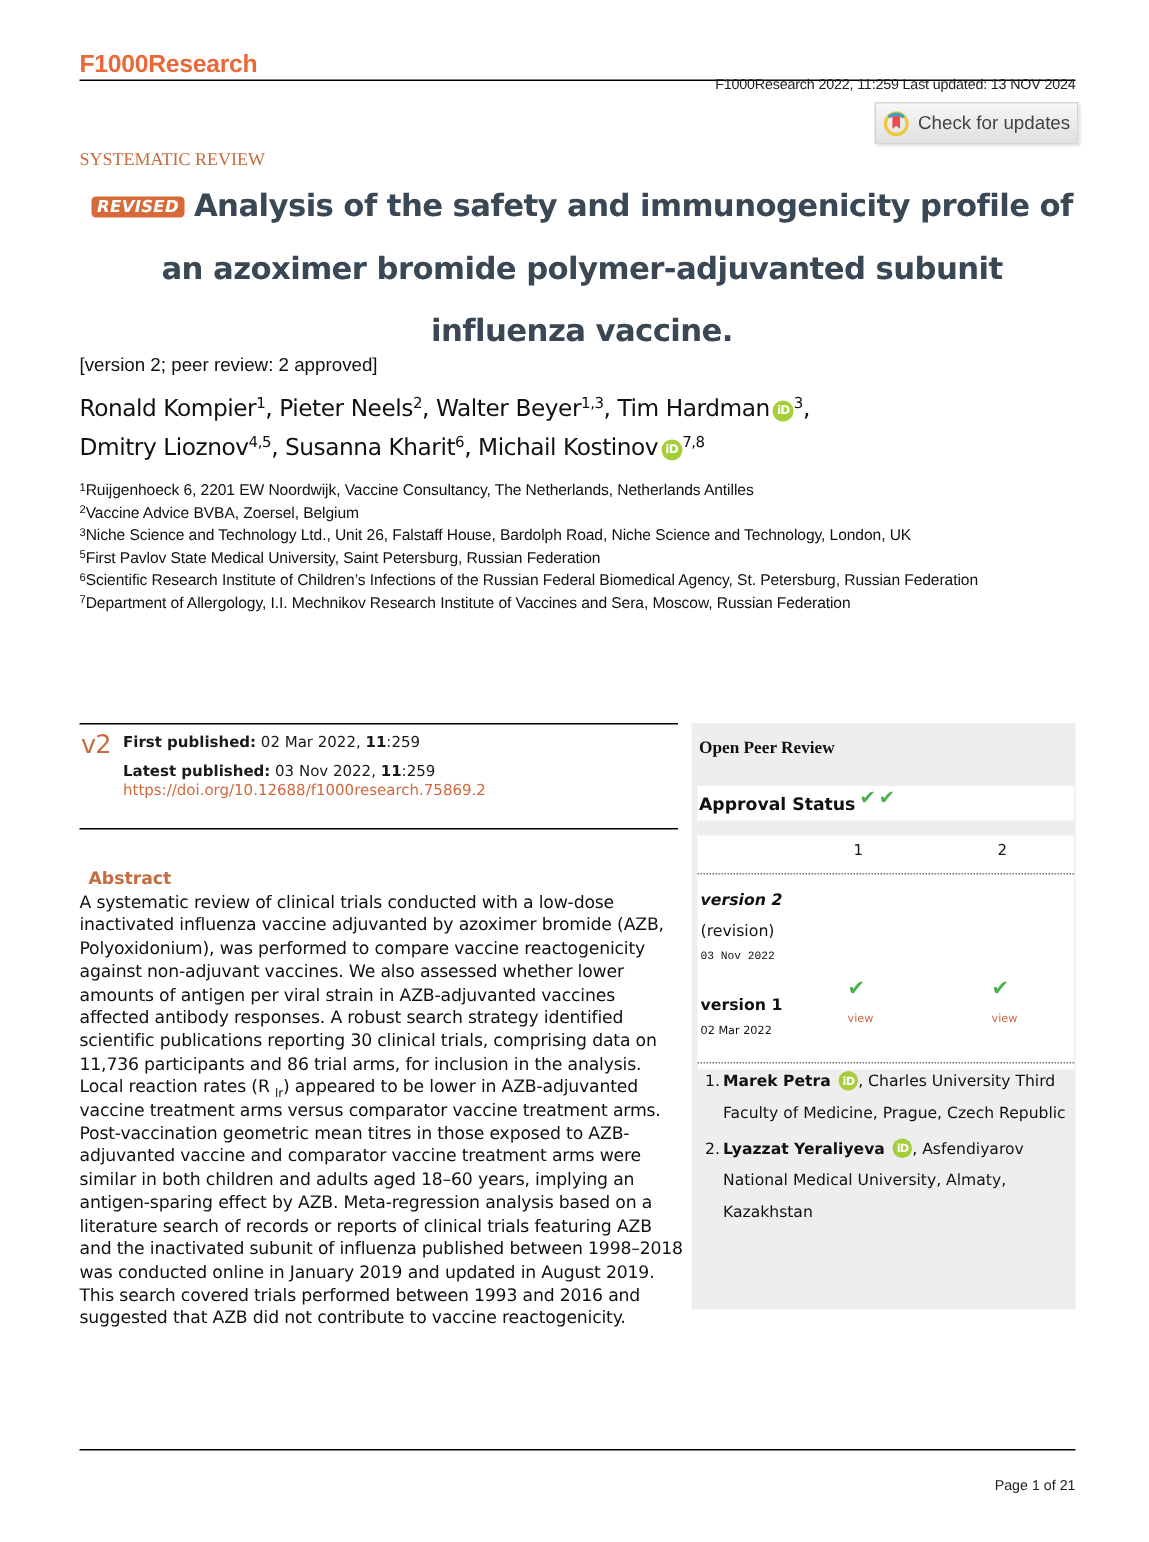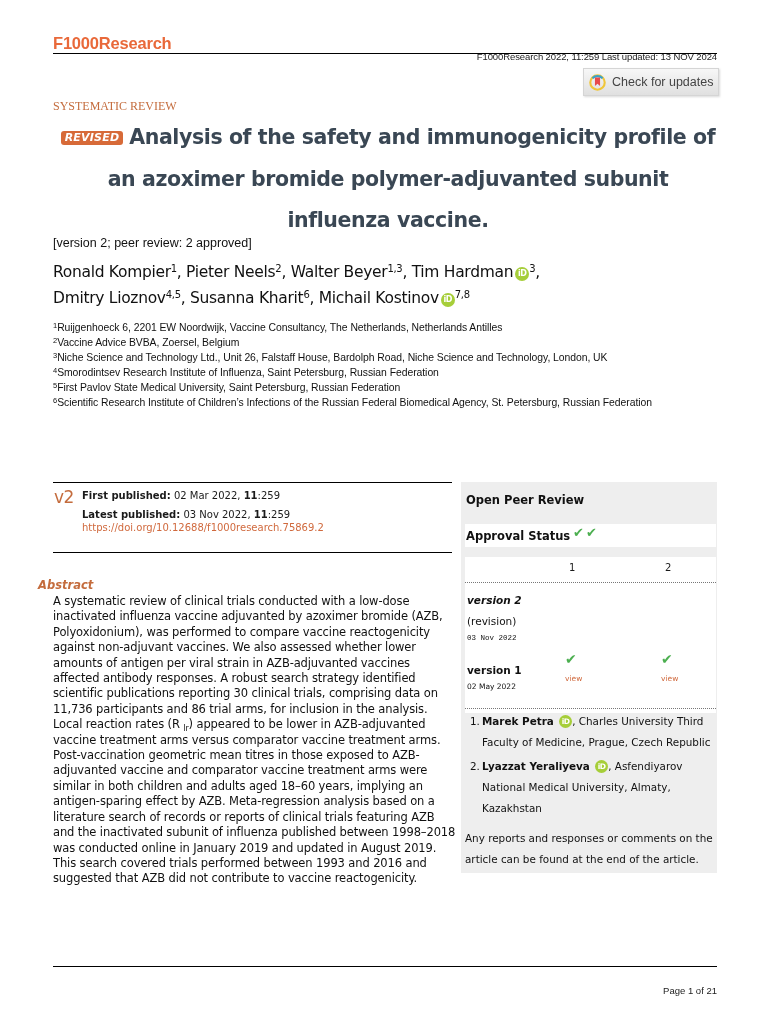--- a/index.html
+++ b/index.html
@@ -29,26 +29,26 @@
   .affils { position: absolute; left: 53px; top: 320px; width: 670px; font-family: "Liberation Sans", sans-serif; font-size: 10.4px; line-height: 15px; color: #111; letter-spacing: -0.05px; }
   .affils sup { font-size: 7.5px; vertical-align: 3px; line-height: 0; }
 
   .pubbox { position: absolute; left: 53px; top: 482px; width: 399px; height: 71px; border-top: 1.5px solid #000; border-bottom: 1.5px solid #000; }
   .v2 { position: absolute; left: 1px; top: 4px; font-size: 17px; font-weight: normal; color: #c46c3d; letter-spacing: -0.5px; }
   .pub-lines { position: absolute; left: 29px; top: 6px; font-size: 10px; line-height: 13.5px; }
   .pub-lines b { font-weight: bold; }
   .pub-lines .doi { color: #d0693d; display: block; }
   .pub-lines .gap { height: 5px; }
 
-  .abs-head { position: absolute; left: 38px; top: 578px; font-size: 11.5px; font-weight: bold; color: #c46c3d; font-style: italic; }
+  .abs-head { position: absolute; left: 59px; top: 578px; font-size: 11.5px; font-weight: bold; color: #c46c3d; }
   .abs-body { position: absolute; left: 53px; top: 594px; width: 405px; font-size: 11.5px; line-height: 15.4px; color: #111; letter-spacing: -0.12px; }
   .abs-body sub { font-size: 8px; vertical-align: -3px; line-height: 0; }
 
   .opr { position: absolute; left: 461px; top: 482px; width: 256px; height: 391px; background: #eeeeee; }
-  .opr-title { position: absolute; left: 5px; top: 11px; font-size: 11.5px; font-weight: bold; color: #111; }
+  .opr-title { position: absolute; left: 5px; top: 11px; font-size: 11.5px; font-weight: bold; color: #111; font-family: Liberation Serif, serif; }
   .approval { position: absolute; left: 4px; top: 42px; width: 251px; height: 23px; background: #fff; }
   .approval-label { position: absolute; left: 1px; top: 5px; font-size: 11.5px; font-weight: bold; color: #111; }
   .check { color: #4caf50; font-weight: bold; }
   .approval-checks { position: absolute; left: 108px; top: 1px; font-size: 13px; letter-spacing: 2px; }
   .rtable { position: absolute; left: 4px; top: 75px; width: 251px; height: 156px; background: #fff; }
   .rcol1 { position: absolute; left: 104px; top: 5px; font-size: 10px; }
   .rcol2 { position: absolute; left: 200px; top: 5px; font-size: 10px; }
   .dot-line { position: absolute; left: 0; width: 251px; border-top: 1px dotted #777; }
   .ver { position: absolute; left: 2px; font-size: 10.5px; font-weight: bold; color: #111; }
   .ver-note { position: absolute; left: 2px; font-size: 10.5px; color: #111; }
@@ -86,23 +86,23 @@
 
 <h1 class="title"><span class="revised-badge">REVISED</span><span>Analysis of the safety and immunogenicity profile of an azoximer bromide polymer-adjuvanted subunit influenza vaccine.</span></h1>
 <div class="peer-status">[version 2; peer review: 2 approved]</div>
 
 <div class="authors" id="authors"><span>Ronald Kompier</span><sup>1</sup><span>, </span><span>Pieter Neels</span><sup>2</sup><span>, </span><span>Walter Beyer</span><sup>1,3</sup><span>, </span><span>Tim Hardman</span><span class="orcid">iD</span><sup>3</sup><span>,</span><br><span>Dmitry Lioznov</span><sup>4,5</sup><span>, </span><span>Susanna Kharit</span><sup>6</sup><span>, </span><span>Michail Kostinov</span><span class="orcid">iD</span><sup>7,8</sup><span></span></div>
 
 <div class="affils" id="affils">
     <div><sup>1</sup><span>Ruijgenhoeck 6, 2201 EW Noordwijk, Vaccine Consultancy, The Netherlands, Netherlands Antilles</span></div>
     <div><sup>2</sup><span>Vaccine Advice BVBA, Zoersel, Belgium</span></div>
     <div><sup>3</sup><span>Niche Science and Technology Ltd., Unit 26, Falstaff House, Bardolph Road, Niche Science and Technology, London, UK</span></div>
-    <div><sup>4</sup><span>Smorodintsev Research Institute of Influenza, Saint Petersburg, Russian Federation</span></div>
     <div><sup>5</sup><span>First Pavlov State Medical University, Saint Petersburg, Russian Federation</span></div>
     <div><sup>6</sup><span>Scientific Research Institute of Children’s Infections of the Russian Federal Biomedical Agency, St. Petersburg, Russian Federation</span></div>
+    <div><sup>7</sup><span>Department of Allergology, I.I. Mechnikov Research Institute of Vaccines and Sera, Moscow, Russian Federation</span></div>
   </div>
 
 <div class="pubbox">
   <div class="v2">v2</div>
   <div class="pub-lines">
     <div><b>First published:</b><span> 02 Mar 2022, </span><b>11</b><span>:259</span></div>
     <div class="gap"></div>
     <div><b>Latest published:</b><span> 03 Nov 2022, </span><b>11</b><span>:259</span></div>
     <span class="doi">https://doi.org/10.12688/f1000research.75869.2</span>
   </div>
@@ -118,28 +118,27 @@
     <span class="approval-checks check">✔✔</span>
   </div>
   <div class="rtable">
     <span class="rcol1">1</span>
     <span class="rcol2">2</span>
     <div class="dot-line" style="top:25px;"></div>
     <span class="ver" style="top:37px;font-style:italic;">version 2</span>
     <span class="ver-note" style="top:58px;">(revision)</span>
     <span class="ver-date" style="top:77px;font-family:Liberation Mono, monospace;">03 Nov 2022</span>
     <span class="ver" style="top:107px;">version 1</span>
-    <span class="ver-date" style="top:125px;">02 May 2022</span>
+    <span class="ver-date" style="top:125px;">02 Mar 2022</span>
     <span class="rv-check" style="left:100px;top:94px;">✔</span>
     <span class="rv-view" style="left:100px;top:117px;">view</span>
     <span class="rv-check" style="left:196px;top:94px;">✔</span>
     <span class="rv-view" style="left:196px;top:117px;">view</span>
     <div class="dot-line" style="top:151px;"></div>
   </div>
   <ol class="reviewers">
     <li><span class="num">1.</span><b>Marek Petra</b> <span class="orcid">iD</span><span>, Charles University Third Faculty of Medicine, Prague, Czech Republic</span></li>
     <li><span class="num">2.</span><b>Lyazzat Yeraliyeva</b> <span class="orcid">iD</span><span>, Asfendiyarov National Medical University, Almaty, Kazakhstan</span></li>
   </ol>
-  <div class="opr-note">Any reports and responses or comments on the article can be found at the end of the article.</div>
 </div>
 
 <div class="footer-rule"></div>
 <div class="page-num">Page 1 of 21</div>
 
 </body></html>

